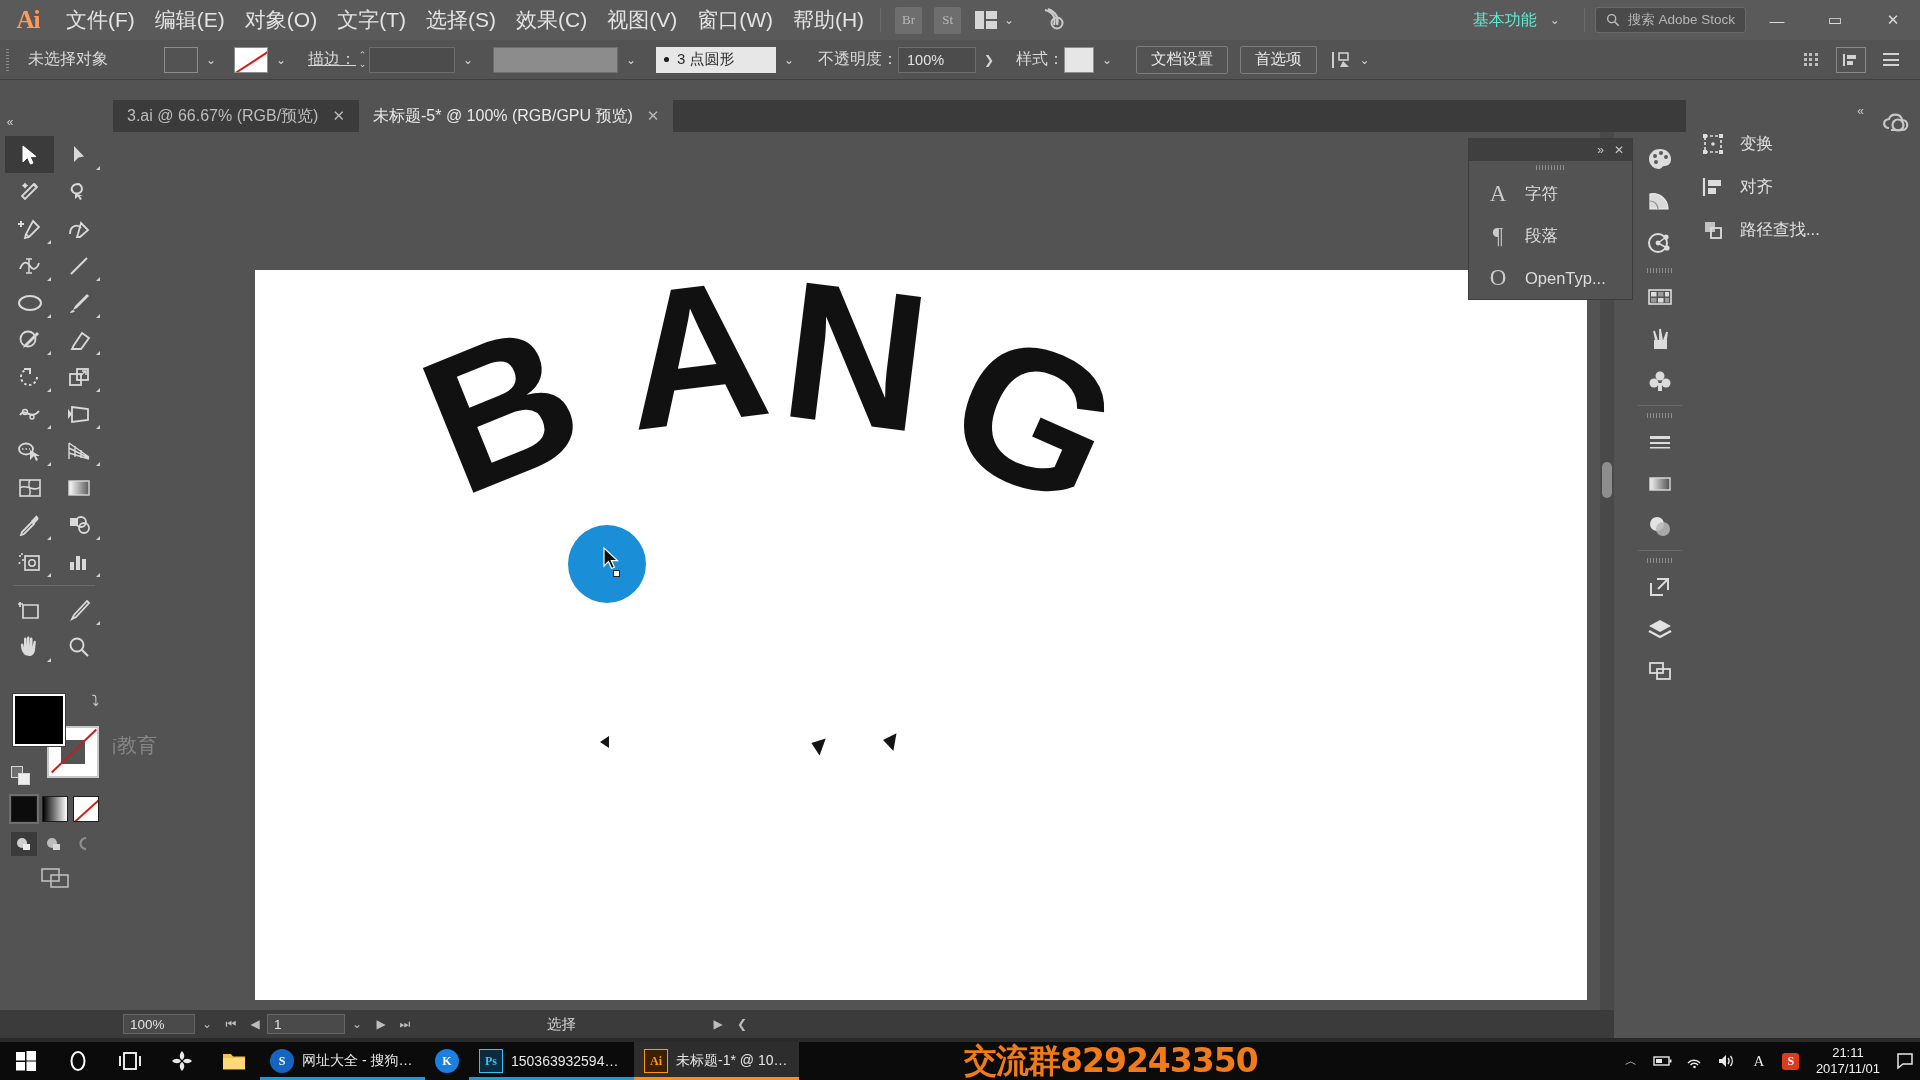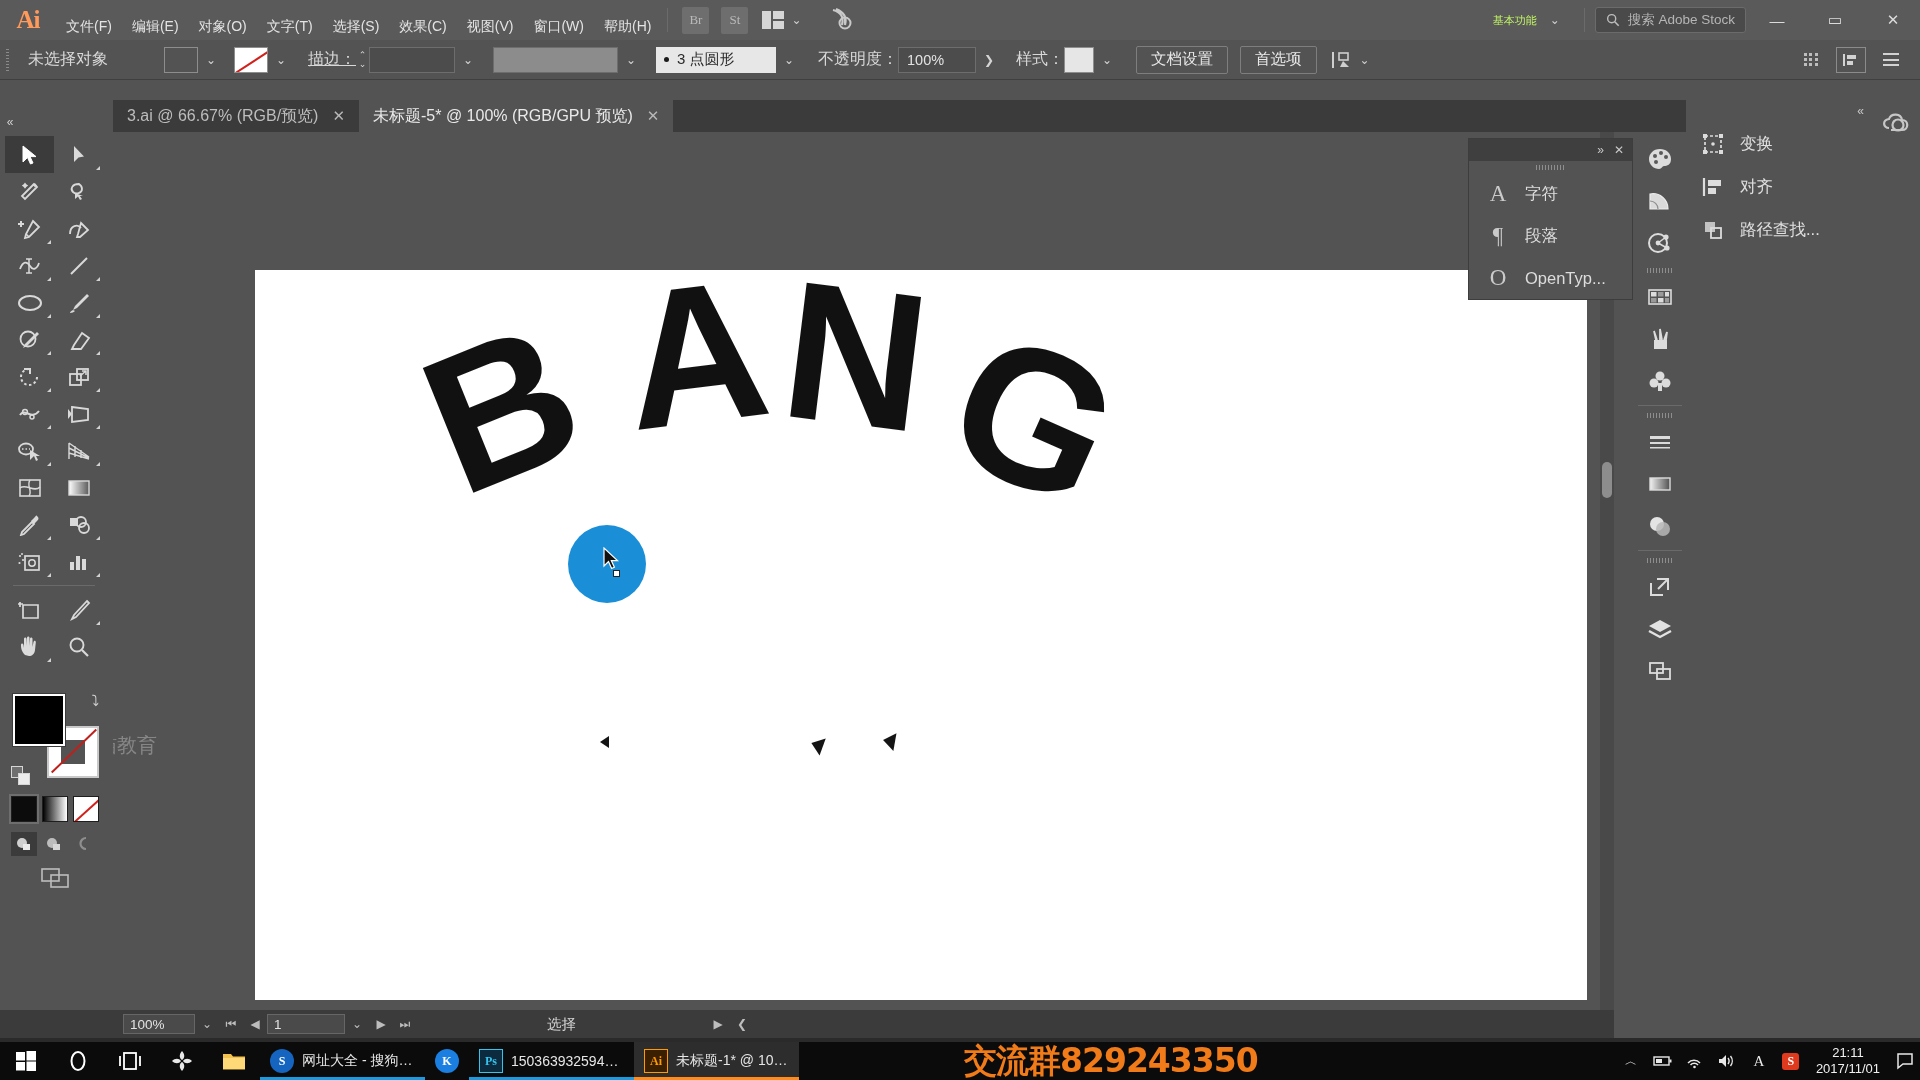--- a/index.html
+++ b/index.html
@@ -2,29 +2,29 @@
 <html><head>
 <meta charset="utf-8">
 <style>
   * { box-sizing: border-box; margin:0; padding:0; }
   html,body { width:1920px; height:1080px; overflow:hidden; background:#535353; font-family:"Liberation Sans","DejaVu Sans",sans-serif; }
   #app { position:relative; width:1920px; height:1080px; }
 
   
   .menubar { position:absolute; left:0; top:0; width:1920px; height:40px; background:#5a5a5a; display:flex; align-items:center; }
   .ai-logo { width:56px; height:40px; display:flex; align-items:center; justify-content:center; color:#ff9a5b; font-size:25px; font-weight:bold; font-family:"Liberation Serif",serif; letter-spacing:-1px;}
-  .menu-item { color:#e3e3e3; font-size:14px; padding:6px 10px; height:40px; line-height:40px; white-space:nowrap; }
+  .menu-item { color:#e3e3e3; font-size:21px; padding:0 10px; height:40px; line-height:40px; white-space:nowrap; }
   .mb-sep { width:1px; height:24px; background:#6b6b6b; margin:0 6px; }
   .sq-badge { width:27px; height:27px; background:#6e6e6e; color:#b9b9b9; font-size:13px; display:flex; align-items:center; justify-content:center; border-radius:2px; font-family:"Liberation Serif",serif; }
   .arrange-ic { width:26px; height:22px; position:relative; }
   .arr-l { position:absolute; left:2px; top:2px; width:9px; height:18px; background:#d6d6d6;}
   .arr-r1{ position:absolute; left:13px; top:2px; width:11px; height:8px; background:#d6d6d6;}
   .arr-r2{ position:absolute; left:13px; top:12px; width:11px; height:8px; background:#d6d6d6;}
   .chev { color:#cfcfcf; font-size:12px; margin-left:5px; }
-  .ws-name { color:#bef264; font-size:11px; }
+  .ws-name { color:#5eead4; font-size:16px; }
   .stock-search { display:flex; align-items:center; gap:8px; background:#4a4a4a; border:1px solid #6b6b6b; border-radius:3px; height:26px; padding:0 10px; color:#b6b6b6; font-size:13.5px; }
   .wbtn { width:54px; height:40px; display:flex; align-items:center; justify-content:center; color:#dcdcdc; font-size:15px; }
 
   
   .controlbar { position:absolute; left:0; top:40px; width:1920px; height:40px; background:#535353; display:flex; align-items:center; border-bottom:1px solid #3f3f3f;}
   .grip { width:14px; height:40px; display:flex; align-items:center; justify-content:center; }
   .grip i { display:block; width:3px; height:22px; background:
       repeating-linear-gradient(to bottom,#8a8a8a 0 1px,transparent 1px 3px); }
   .cb-label { color:#d8d8d8; font-size:16px; white-space:nowrap; }
   .sw-box { width:34px; height:26px; border:1px solid #8d8d8d; }

